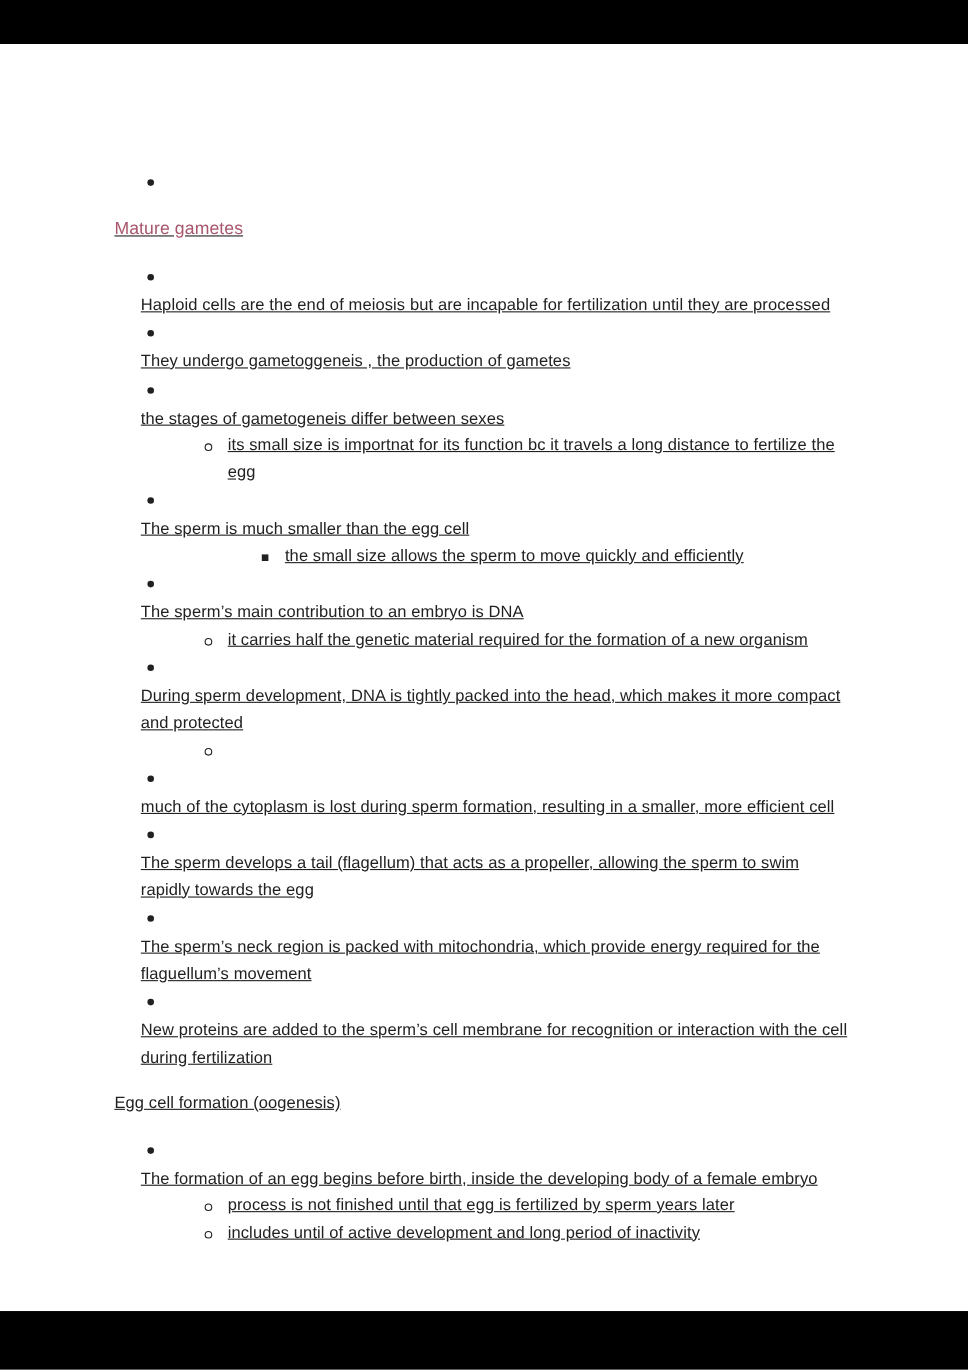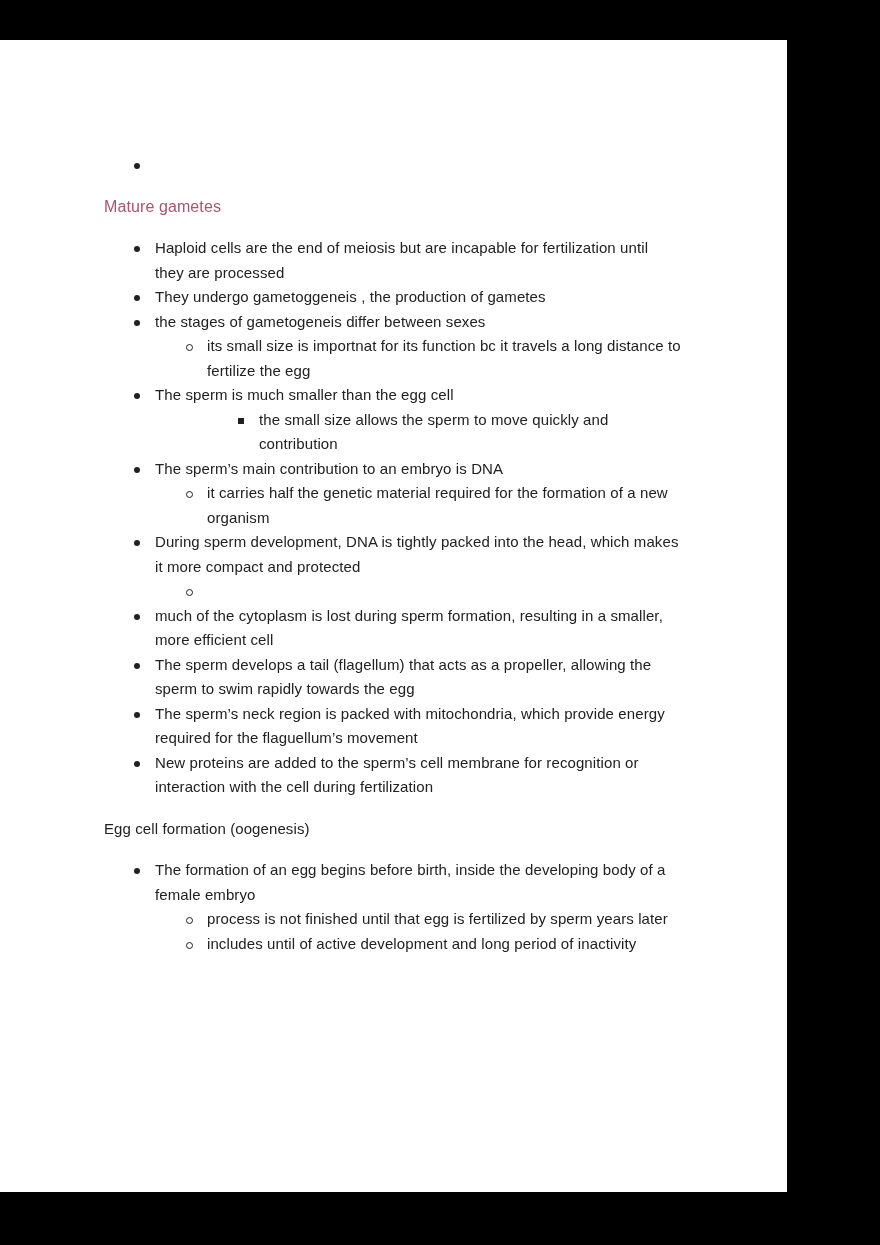--- a/index.html
+++ b/index.html
@@ -4,40 +4,41 @@
 <style>
   * { margin: 0; padding: 0; box-sizing: border-box; }
   html, body { width: 880px; }
   body {
     background: #000000;
     font-family: "Liberation Sans", sans-serif;
   }
   .frame-bar-top { width: 880px; height: 40px; background: #000000; }
   .frame-bar-bottom { width: 880px; height: 53px; background: #000000; }
   .page {
-    width: 787px;
+    width: 880px;
     height: 1152px;
     background: #ffffff;
     padding: 113px 106px 0 104px;
     overflow: hidden;
     color: #212121;
     font-size: 15px;
     line-height: 24.5px;
     letter-spacing: 0.1px;
+    text-decoration: underline;
   }
   .heading {
     color: #a8566b;
     font-size: 16px;
     font-weight: 400;
     margin: 17px 0;
     line-height: 24.5px;
   }
   .para { margin: 17px 0; }
   .li { display: flex; align-items: flex-start; }
-  .li.l1 { padding-left: 24px; }
+  .li.l1 { padding-left: 24px; flex-direction: column; }
   .li.l2 { padding-left: 76px; }
   .li.l3 { padding-left: 128px; }
   .marker { flex: 0 0 27px; position: relative; height: 24.5px; }
   .marker .shape { position: absolute; left: 6px; top: 10px; }
   .dot-filled  { width: 6px; height: 6px; border-radius: 50%; background: #212121; }
   .dot-hollow  { width: 7px; height: 7px; border-radius: 50%; border: 1.3px solid #212121; background: transparent; }
   .sq-filled   { width: 6px; height: 6px; background: #212121; }
   .txt { flex: 1 1 auto; }
 </style>
 </head>
@@ -89,21 +90,21 @@
     <span class="marker">
         <span class="shape dot-filled"></span>
       </span>
     <span class="txt">The sperm is much smaller than the egg cell</span>
   </div>
 
   <div class="li l3">
     <span class="marker">
         <span class="shape sq-filled"></span>
       </span>
-    <span class="txt">the small size allows the sperm to move quickly and contribution</span>
+    <span class="txt">the small size allows the sperm to move quickly and efficiently</span>
   </div>
 
   <div class="li l1">
     <span class="marker">
         <span class="shape dot-filled"></span>
       </span>
     <span class="txt">The sperm’s main contribution to an embryo is DNA</span>
   </div>
 
   <div class="li l2">

